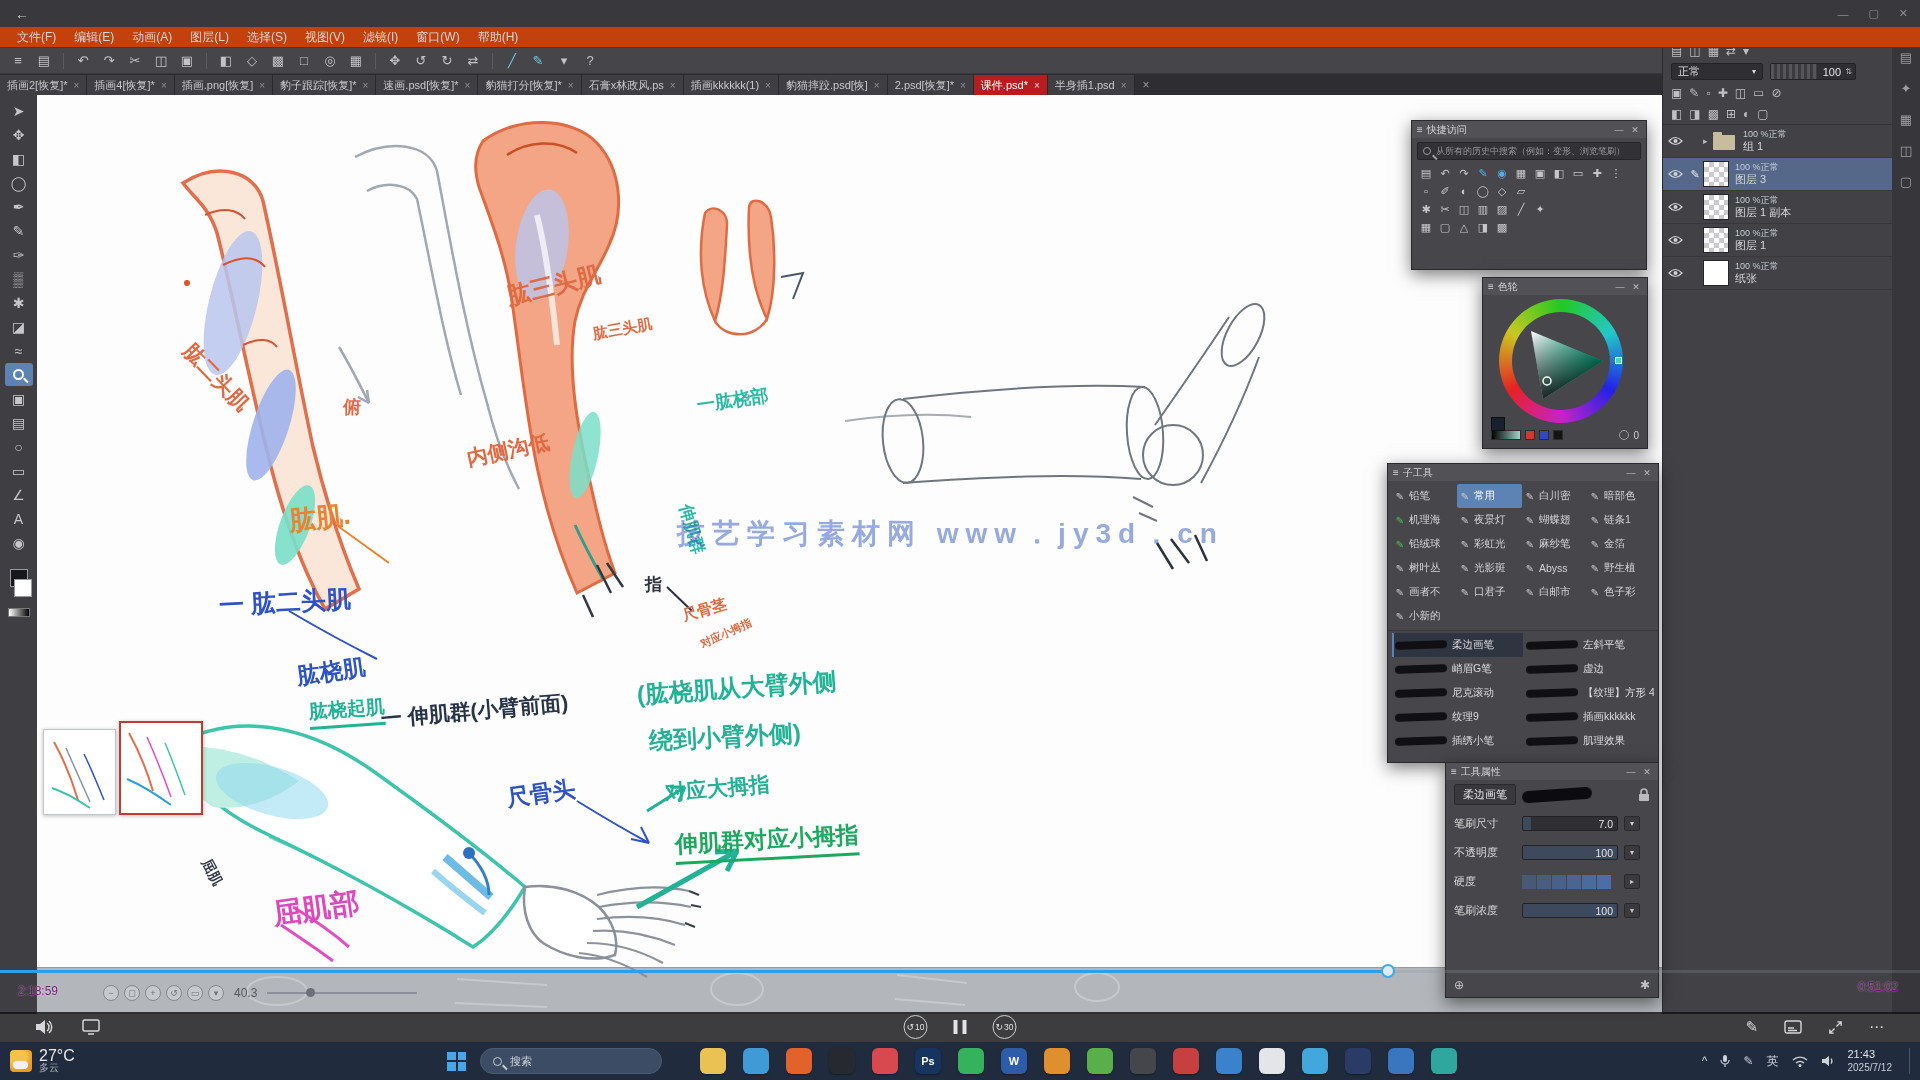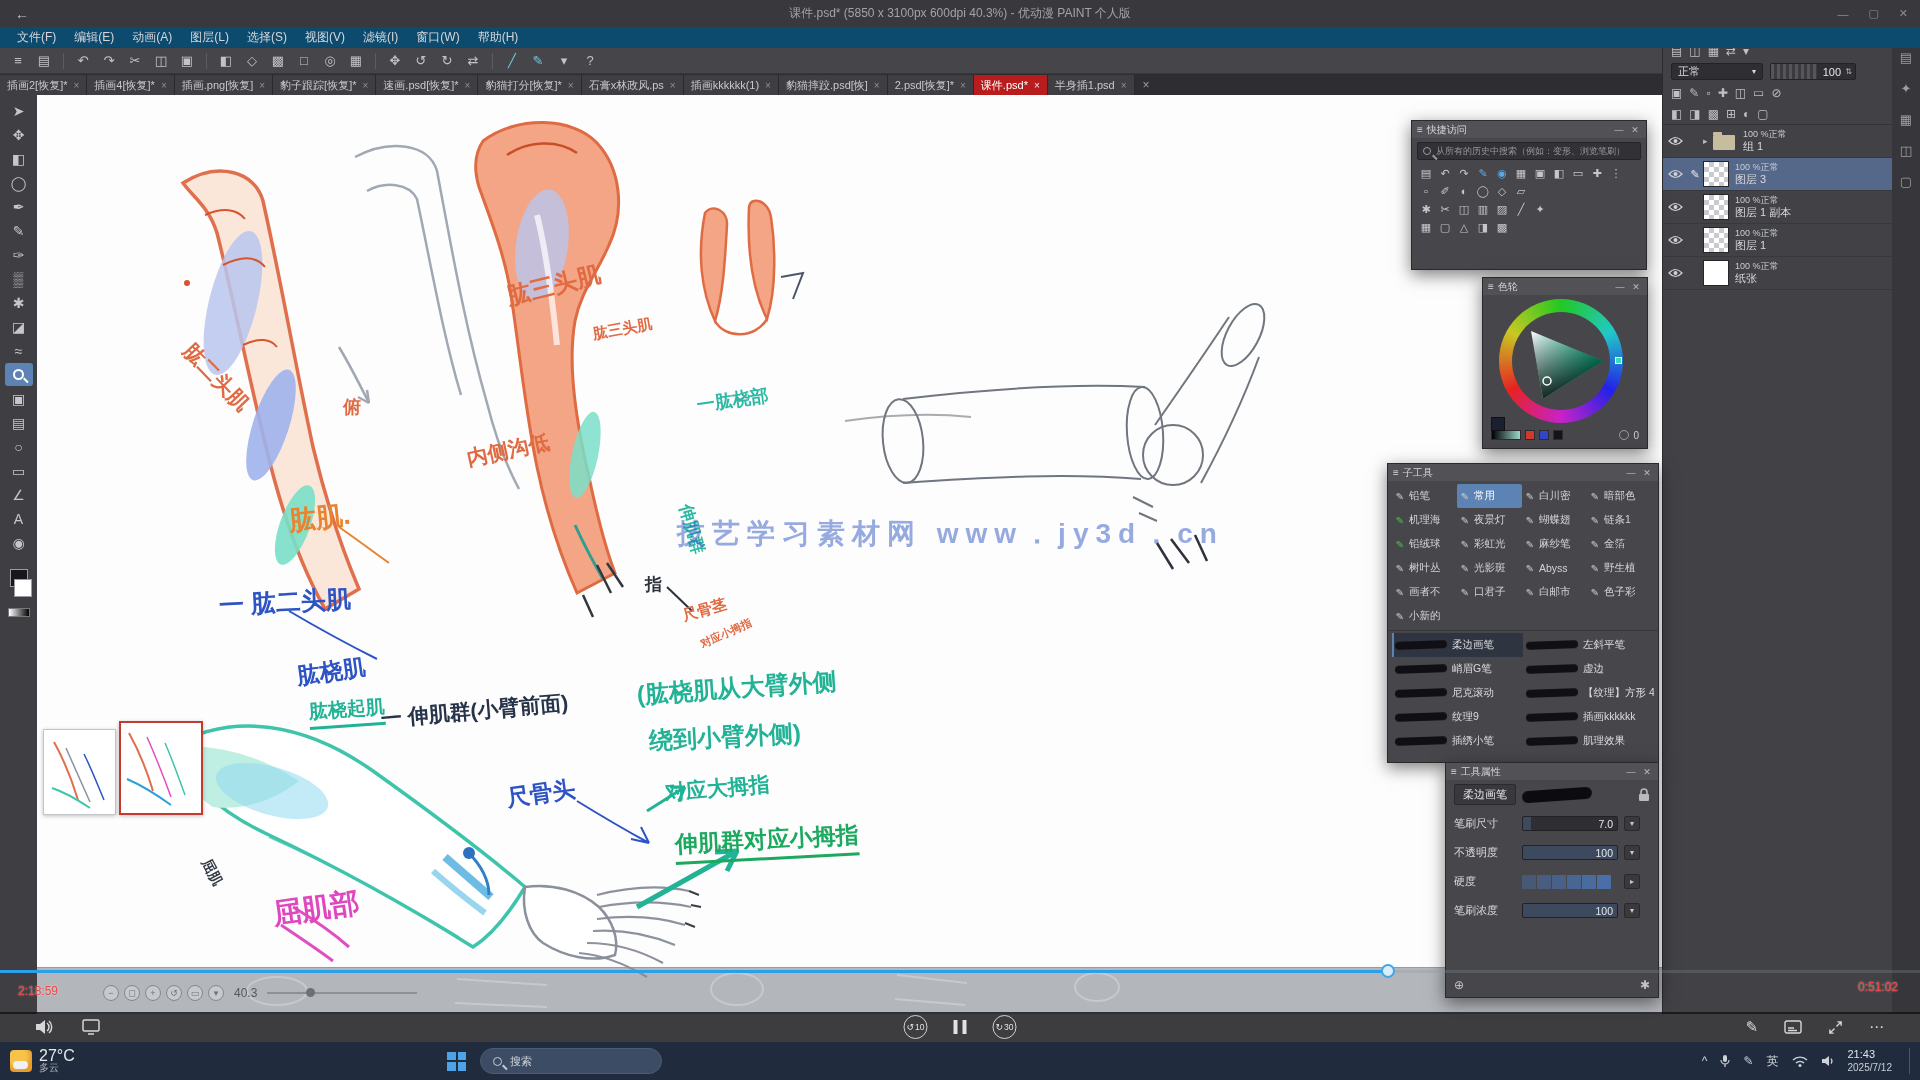--- a/index.html
+++ b/index.html
@@ -4,21 +4,21 @@
 <style>
 *{margin:0;padding:0;box-sizing:border-box}
 html,body{width:1920px;height:1080px;overflow:hidden;background:#222}
 body{font-family:"Liberation Sans","DejaVu Sans",sans-serif}
 .screen{position:relative;width:1920px;height:1080px;background:#fdfdfd;overflow:hidden}
 
 .titlebar{position:absolute;left:0;top:0;width:1920px;height:27px;background:#39393d;color:#a2a2a8;font-size:12px;display:flex;align-items:center;z-index:30}
 .back{width:44px;text-align:center;color:#c9c9ce;font-size:14px}
 .ttl{position:absolute;left:200px;right:200px;text-align:center;white-space:nowrap;overflow:hidden}
 .winbtns{position:absolute;right:12px;top:0;height:27px;display:flex;gap:20px;align-items:center;color:#8d8d93;font-size:11px}
-.menubar{position:absolute;left:0;top:27px;width:1920px;height:21px;background:#0c4a6e;display:flex;align-items:center;padding-left:8px;border-bottom:1px solid #3a3a3e;z-index:10}
+.menubar{position:absolute;left:0;top:27px;width:1920px;height:21px;background:#c2410c;display:flex;align-items:center;padding-left:8px;border-bottom:1px solid #3a3a3e;z-index:10}
 .menu-item{color:#d6d6da;font-size:12px;padding:0 9px}
 .toolbar{position:absolute;left:0;top:48px;width:1662px;height:26px;background:#46464a;display:flex;align-items:center;padding-left:6px;gap:2px;border-bottom:1px solid #38383c;z-index:10}
 .ticon{width:24px;height:20px;display:flex;align-items:center;justify-content:center;color:#c2c2c7;font-size:13px;border-radius:2px}
 .ticon.hl{color:#6fc6dc}
 .tsep{width:1px;height:16px;background:#5b5b60;margin:0 5px}
 .tabbar{position:absolute;left:0;top:74px;width:1662px;height:21px;background:#2e2e32;display:flex;align-items:flex-end;overflow:hidden;z-index:10}
 .tab{height:20px;display:flex;align-items:center;background:#3e3e43;border-right:1px solid #2a2a2e;padding:0 7px;font-size:11px;color:#c9c9cd;white-space:nowrap}
 .tab.active{background:#b91c1c;color:#fff}
 .tab-close{margin-left:6px;color:#8f8f94;font-size:10px}
 .tab.active .tab-close{color:#e4ecf6}
@@ -127,21 +127,21 @@
 .pfill{position:absolute;left:0;top:5px;height:3px;background:#2b9fe8}
 .phandle{position:absolute;top:-1px;width:14px;height:14px;border-radius:50%;border:2px solid #3fa8e8;background:#d9edfb}
 .playerbar{position:absolute;left:0;top:1012px;width:1920px;height:30px;background:rgba(18,18,21,.82);z-index:41;display:flex;align-items:center;color:#d8d8da}
 .pb-left{display:flex;align-items:center;gap:28px;margin-left:34px}
 .pb-center{position:absolute;left:50%;transform:translateX(-50%);display:flex;align-items:center;gap:26px}
 .pb-right{position:absolute;right:36px;display:flex;align-items:center;gap:26px;font-size:15px}
 .pcirc{width:24px;height:24px;border:1.6px solid #cfd0d4;border-radius:50%;display:flex;align-items:center;justify-content:center;gap:1px;font-size:8.5px;color:#e4e4e8}
 .parrow{font-size:9px}
 .pause{display:flex;gap:5px}
 .pause span{display:block;width:4px;height:14px;background:#e2e2e6}
-.ptime{position:absolute;font-size:12px;color:#ef4444;z-index:42;text-shadow:0 0 2px rgba(255,255,255,.6)}
+.ptime{position:absolute;font-size:12px;color:#701a75;z-index:42;text-shadow:0 0 2px rgba(255,255,255,.6)}
 
 .taskbar{position:absolute;left:0;top:1042px;width:1920px;height:38px;background:#202c3e;z-index:50;display:flex;align-items:center}
 .weather{display:flex;align-items:center;gap:7px;margin-left:10px;color:#e8e8ea}
 .wicon{position:relative;width:22px;height:22px;border-radius:4px;background:radial-gradient(circle at 35% 30%,#f7c24a 0 40%,#e89a2b 70%)}
 .wicon::after{content:"";position:absolute;left:3px;bottom:3px;width:15px;height:8px;border-radius:6px;background:#eef2f6}
 .wtemp{font-size:16px;line-height:12px}
 .wdesc{font-size:10px;line-height:11px;color:#aeb4bd}
 .winlogo{position:absolute;left:447px;width:19px;height:19px;display:grid;grid-template:1fr 1fr/1fr 1fr;gap:2px}
 .winlogo span{background:#4da3e8}
 .searchpill{position:absolute;left:480px;width:182px;height:26px;background:#3c4c64;border:1px solid #4b5b73;border-radius:13px;display:flex;align-items:center;gap:8px;padding:0 12px;color:#d2d7de;font-size:11px}
@@ -154,21 +154,20 @@
 .clock .date{font-size:10px;color:#c9ced6}
 .showdesk{width:3px;height:26px;border-left:1px solid #4a566a;margin-left:4px}
 </style>
 </head>
 <body>
 
 <div class="screen">
 
   <div class="titlebar">
     <span class="back">←</span>
-    <span class="ttl">课件.psd* (5850 x 3100px 600dpi 40.3%) - 优动漫 PAINT 个人版</span>
     <span class="winbtns">
       <span>—</span>
       <span>▢</span>
       <span>✕</span>
     </span>
   </div>
 
   <div class="menubar">
       <span class="menu-item">文件(F)</span>
       <span class="menu-item">编辑(E)</span>
@@ -906,20 +905,40 @@
     <span class="winlogo">
         <span></span>
         <span></span>
         <span></span>
         <span></span>
       </span>
     <div class="searchpill">
       <span class="mag"></span>
       <span>搜索</span>
     </div>
+    <div class="apps">
+        <div class="app" style="background: rgb(234, 194, 84);"></div>
+        <div class="app" style="background: rgb(63, 154, 214);"></div>
+        <div class="app" style="background: rgb(226, 98, 43);"></div>
+        <div class="app" style="background: rgb(38, 41, 47);"></div>
+        <div class="app" style="background: rgb(216, 72, 79);"></div>
+        <div class="app" style="background: rgb(23, 51, 95);">Ps</div>
+        <div class="app" style="background: rgb(53, 179, 92);"></div>
+        <div class="app" style="background: rgb(45, 92, 168);">W</div>
+        <div class="app" style="background: rgb(224, 143, 47);"></div>
+        <div class="app" style="background: rgb(89, 176, 75);"></div>
+        <div class="app" style="background: rgb(68, 70, 76);"></div>
+        <div class="app" style="background: rgb(198, 64, 64);"></div>
+        <div class="app" style="background: rgb(59, 130, 204);"></div>
+        <div class="app" style="background: rgb(227, 229, 232);"></div>
+        <div class="app" style="background: rgb(65, 167, 221);"></div>
+        <div class="app" style="background: rgb(42, 59, 102);"></div>
+        <div class="app" style="background: rgb(58, 118, 192);"></div>
+        <div class="app" style="background: rgb(47, 167, 158);"></div>
+      </div>
     <div class="tray">
       <span class="tico">^</span>
       <svg width="10" height="14" viewBox="0 0 10 14">
           <rect x="3" y="1" width="4" height="7" rx="2" fill="#cdd2d9"></rect>
           <path d="M1,6 a4,4 0 0 0 8,0 M5,10 V13" stroke="#cdd2d9" fill="none" stroke-width="1.2"></path>
         </svg>
       <span class="tico">✎</span>
       <span class="tico">英</span>
       <svg width="16" height="12" viewBox="0 0 16 12">
           <path d="M1,5 a10,10 0 0 1 14,0 M4,8 a6,6 0 0 1 8,0" stroke="#cdd2d9" fill="none" stroke-width="1.4"></path>

